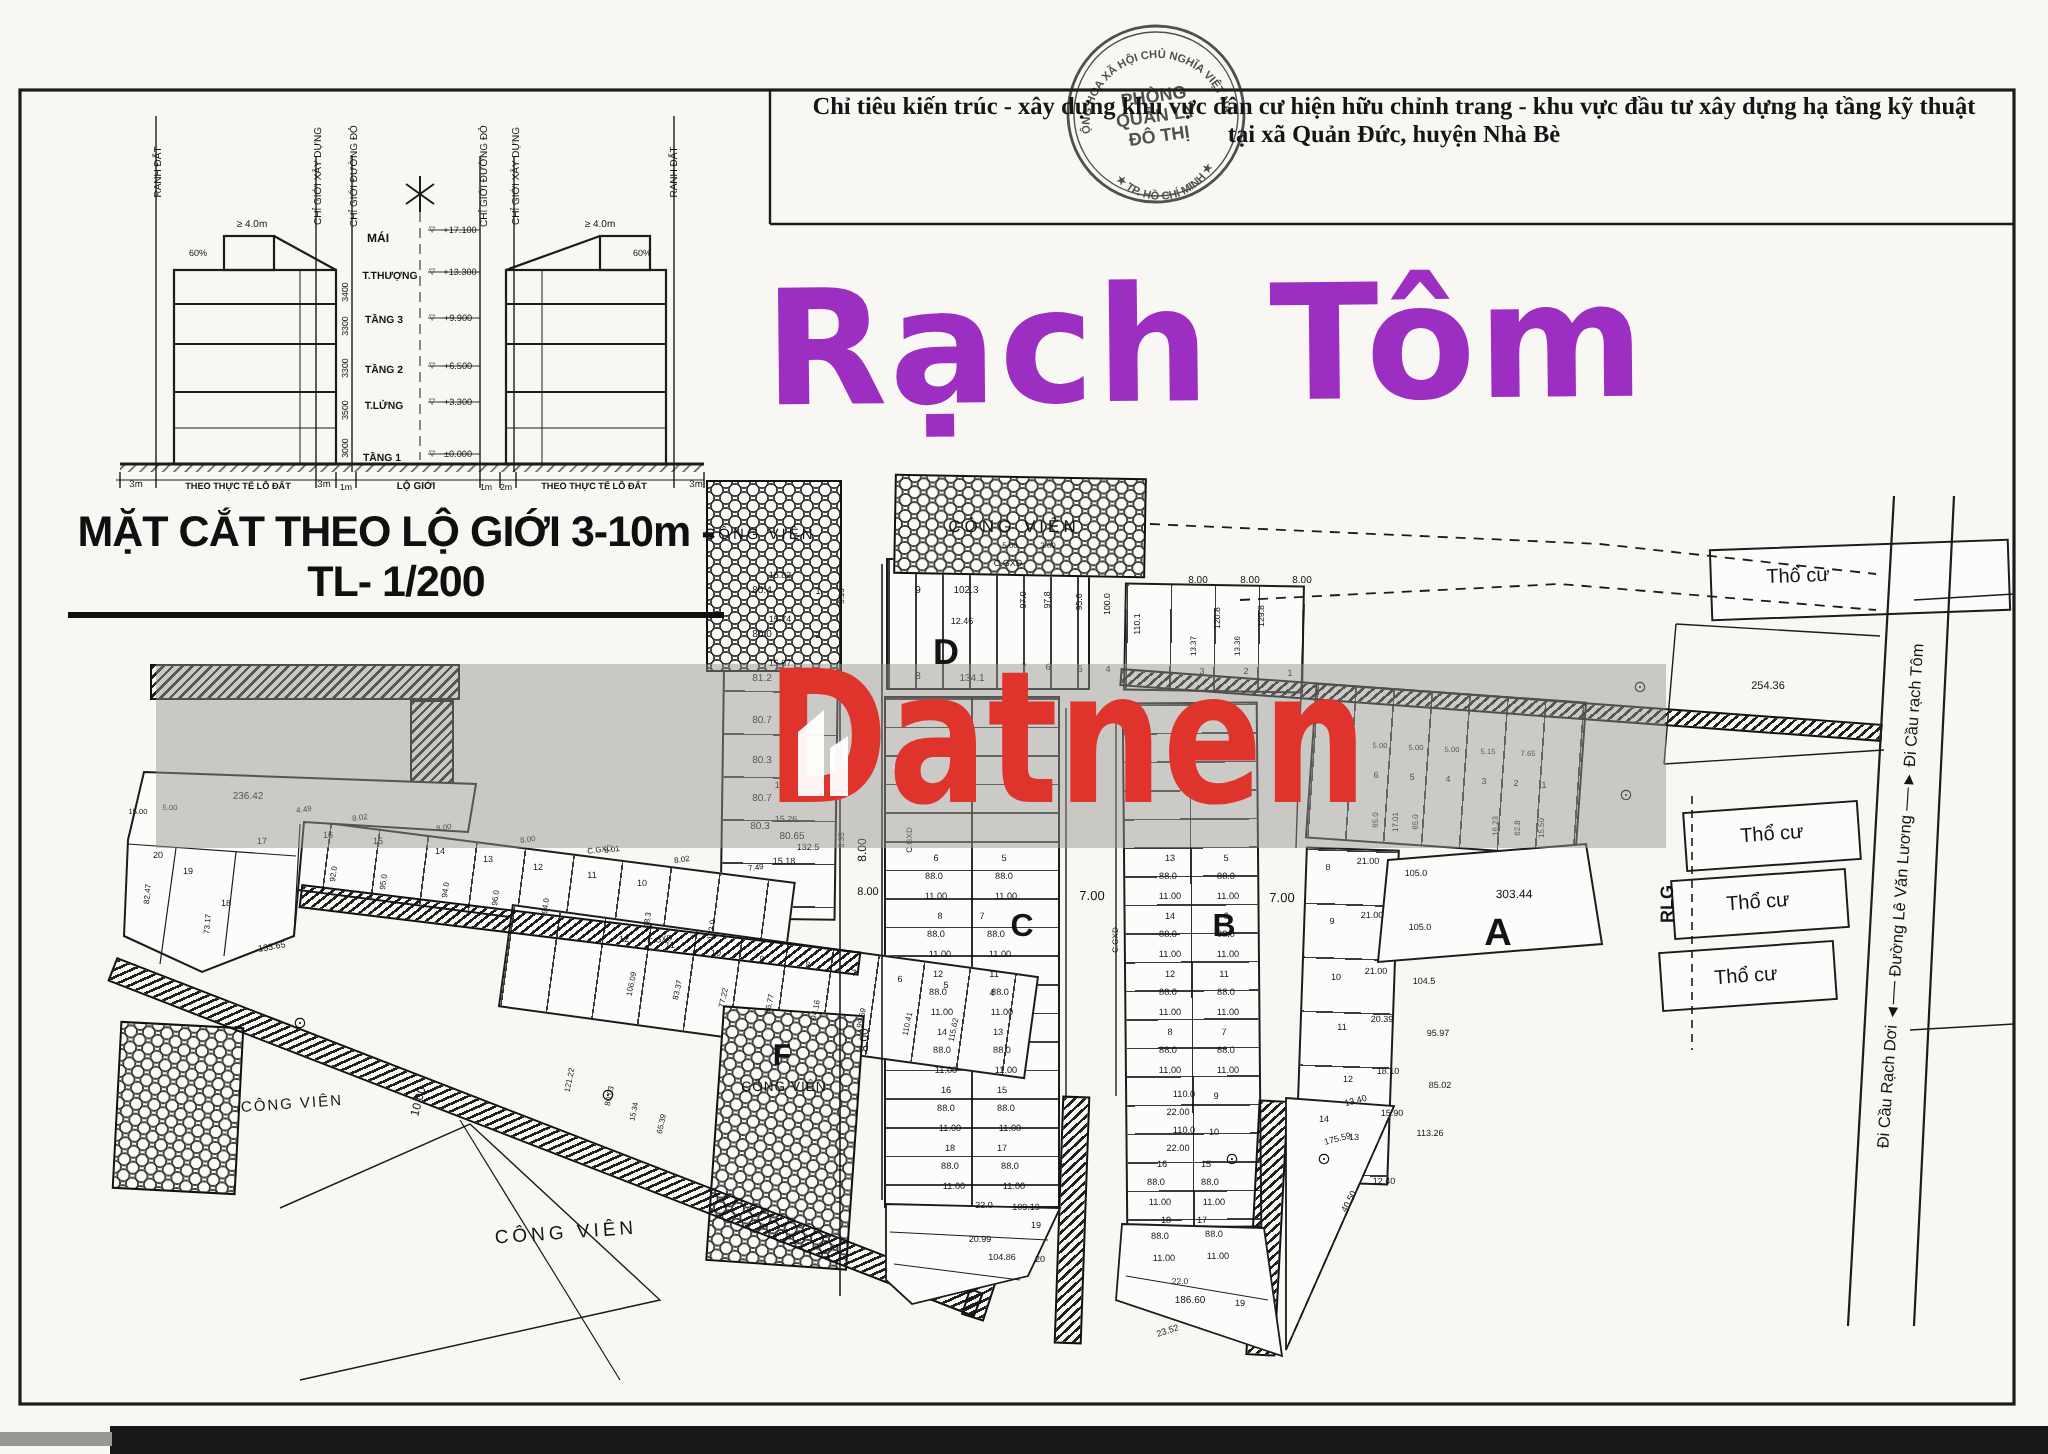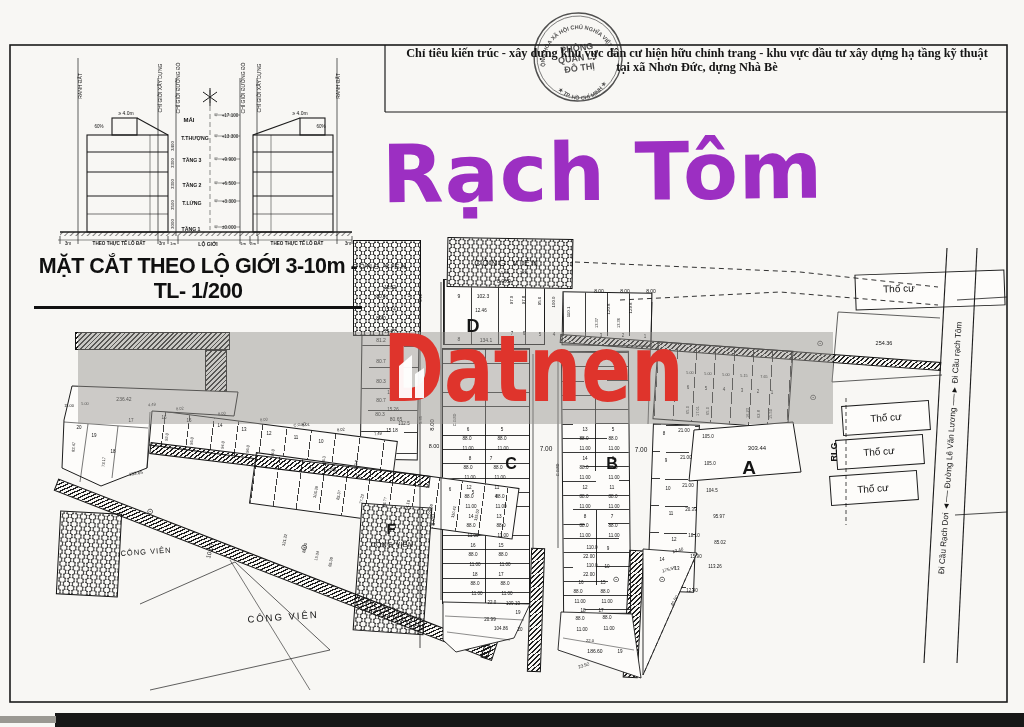--- a/index.html
+++ b/index.html
@@ -196,21 +196,21 @@
       </text>
       <text y="-6" text-anchor="middle" font-size="9" font-weight="800" fill="#222" font-family="Liberation Sans,sans-serif">PHÒNG</text>
       <text y="4" text-anchor="middle" font-size="9" font-weight="800" fill="#222" font-family="Liberation Sans,sans-serif">QUẢN LÝ</text>
       <text y="14" text-anchor="middle" font-size="9" font-weight="800" fill="#222" font-family="Liberation Sans,sans-serif">ĐÔ THỊ</text>
     </g>
   </svg>
 
   <div id="hdr">
     <div class="s">
       <span>Chỉ tiêu kiến trúc - xây dựng khu vực dân cư hiện hữu chỉnh trang - khu vực đầu tư xây dựng hạ tầng kỹ thuật</span><br>
-      <span>tại xã Nhơn Đức, dựng Nhà Bè</span>
+      <span>tại xã Quản Đức, huyện Nhà Bè</span>
     </div>
   </div>
 
   <div id="sec-title">MẶT CẮT THEO LỘ GIỚI 3-10m - TL- 1/200</div>
 
   <div id="annotations" class="abs" style="left:0;top:0;width:1024px;height:727px;pointer-events:none;">
       <span class="ann" style="left: 80px; top: 86px; font-size: 5px; transform: translate(-50%, -50%) rotate(-90deg);">RANH ĐẤT</span>
       <span class="ann" style="left: 160px; top: 88px; font-size: 5px; transform: translate(-50%, -50%) rotate(-90deg);">CHỈ GIỚI XÂY DỰNG</span>
       <span class="ann" style="left: 178px; top: 88px; font-size: 5px; transform: translate(-50%, -50%) rotate(-90deg);">CHỈ GIỚI ĐƯỜNG ĐỎ</span>
       <span class="ann" style="left: 243px; top: 88px; font-size: 5px; transform: translate(-50%, -50%) rotate(-90deg);">CHỈ GIỚI ĐƯỜNG ĐỎ</span>

